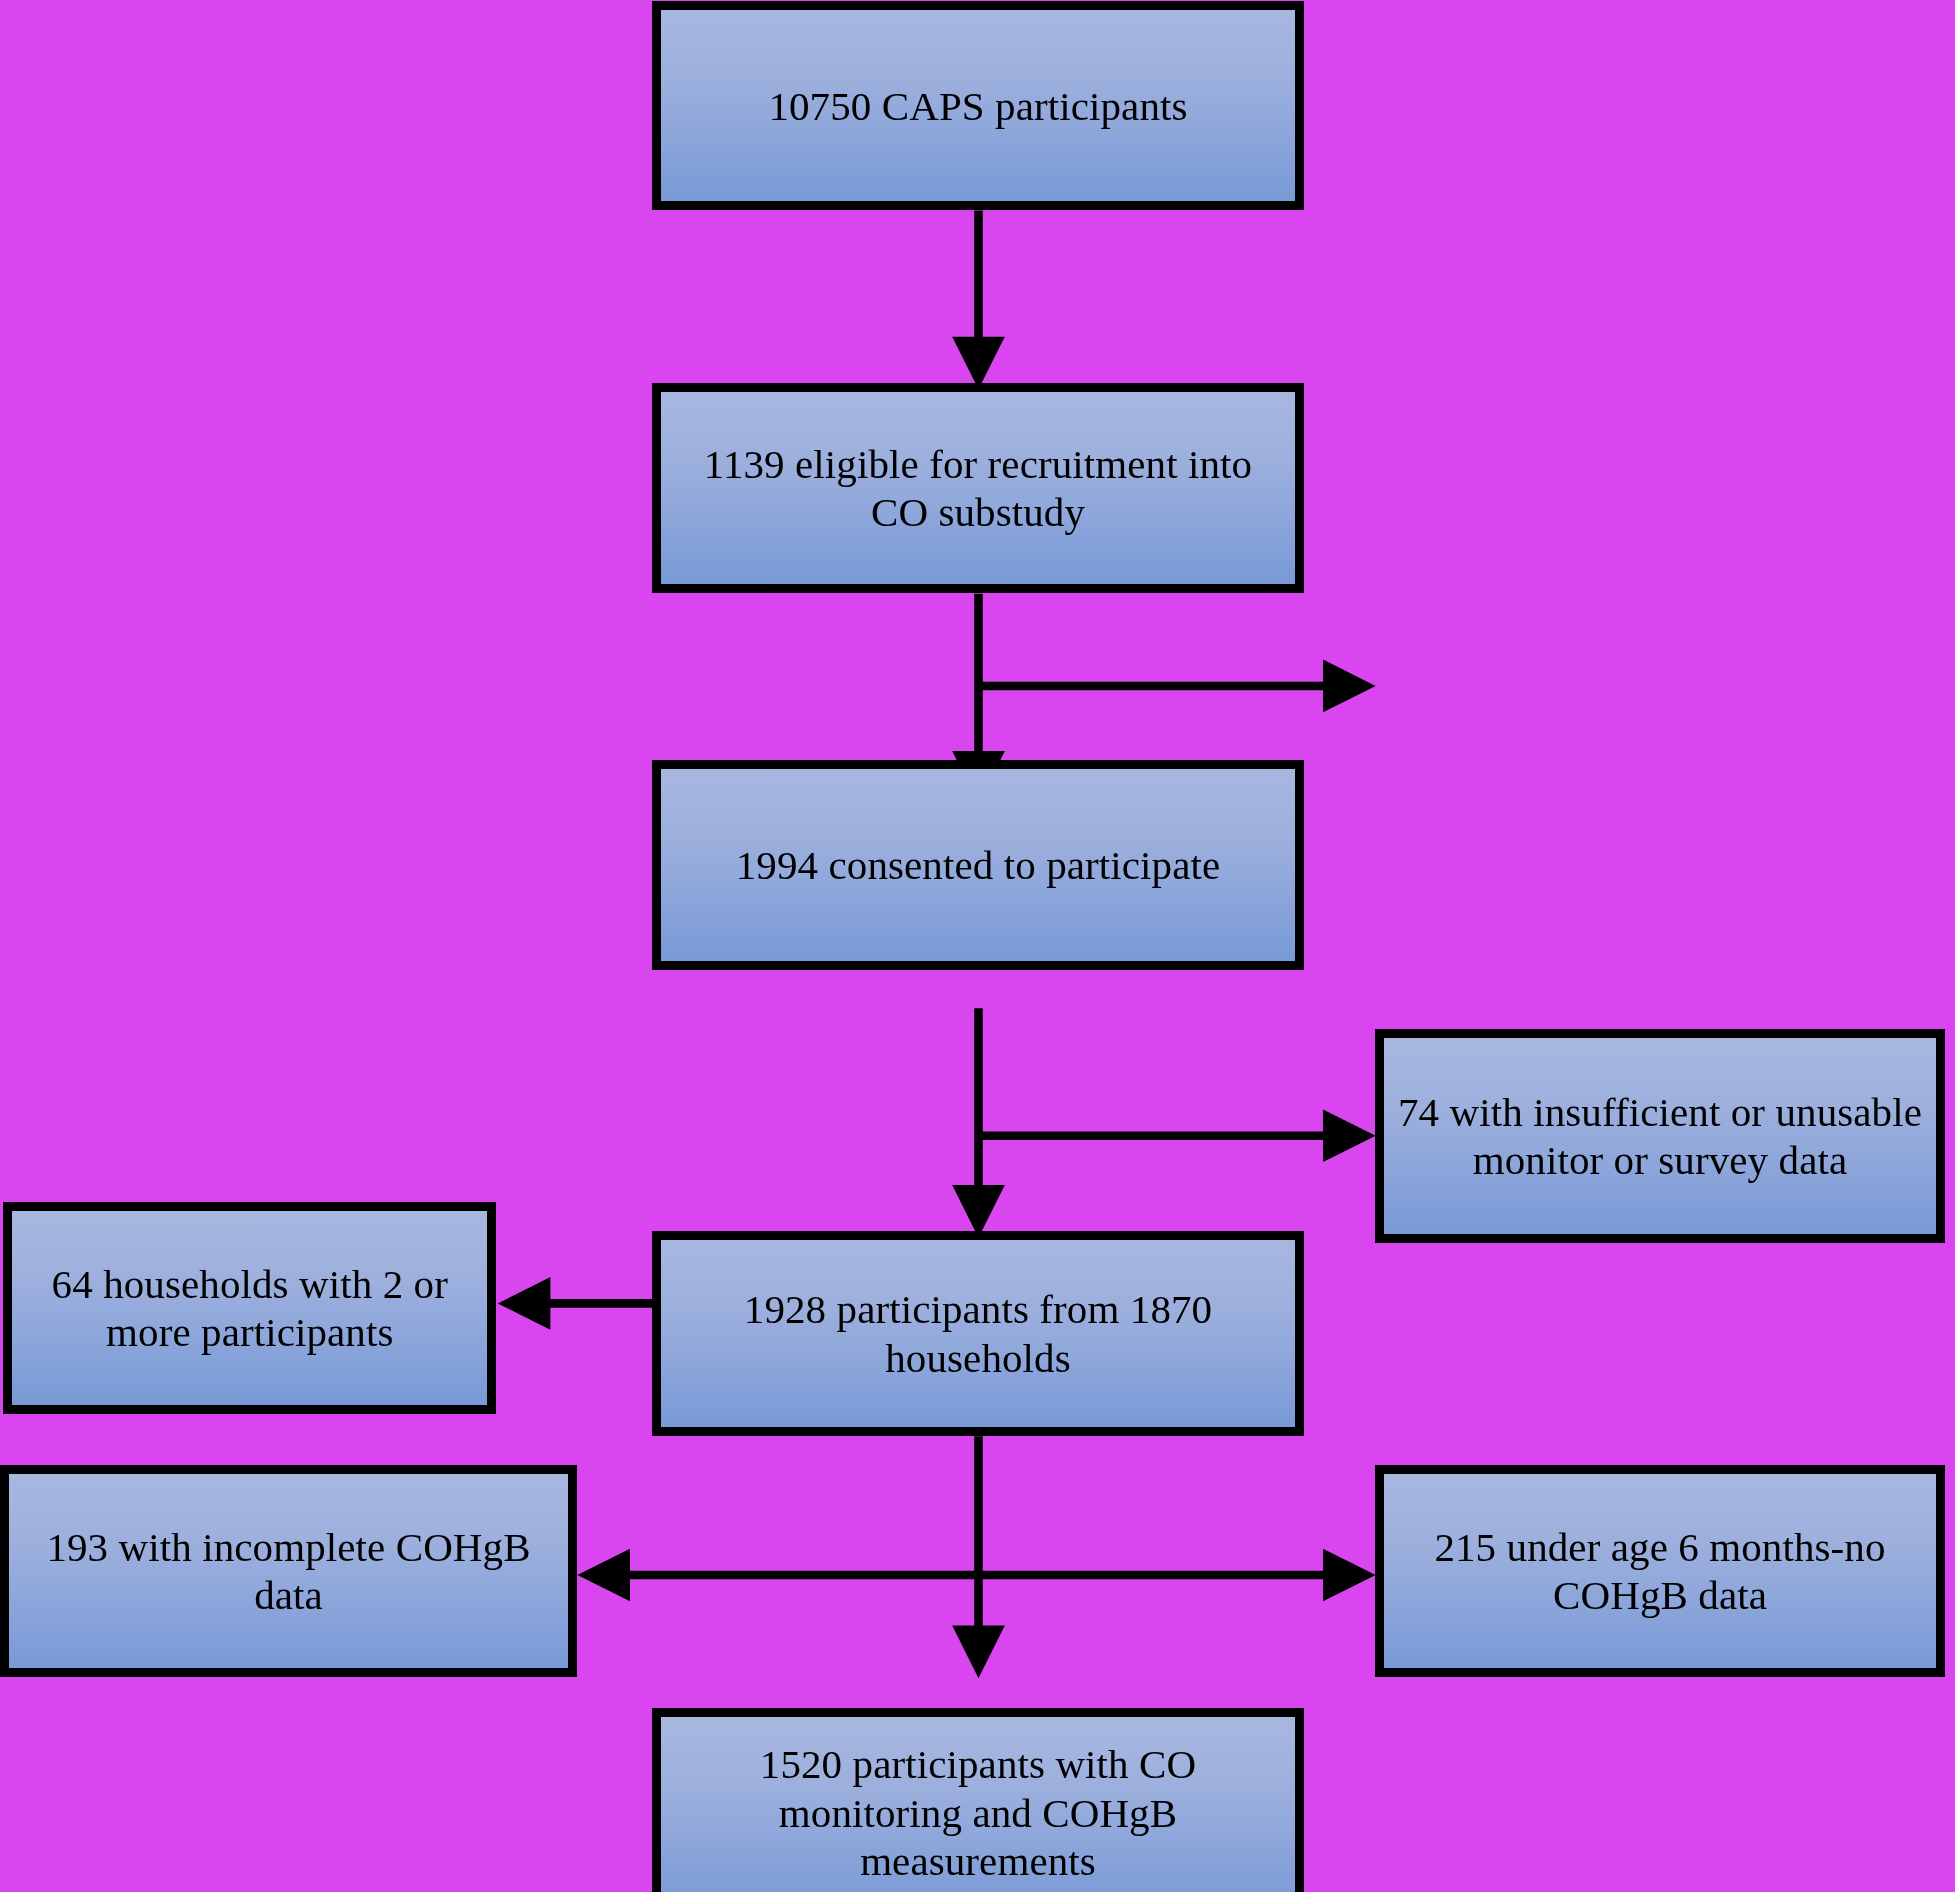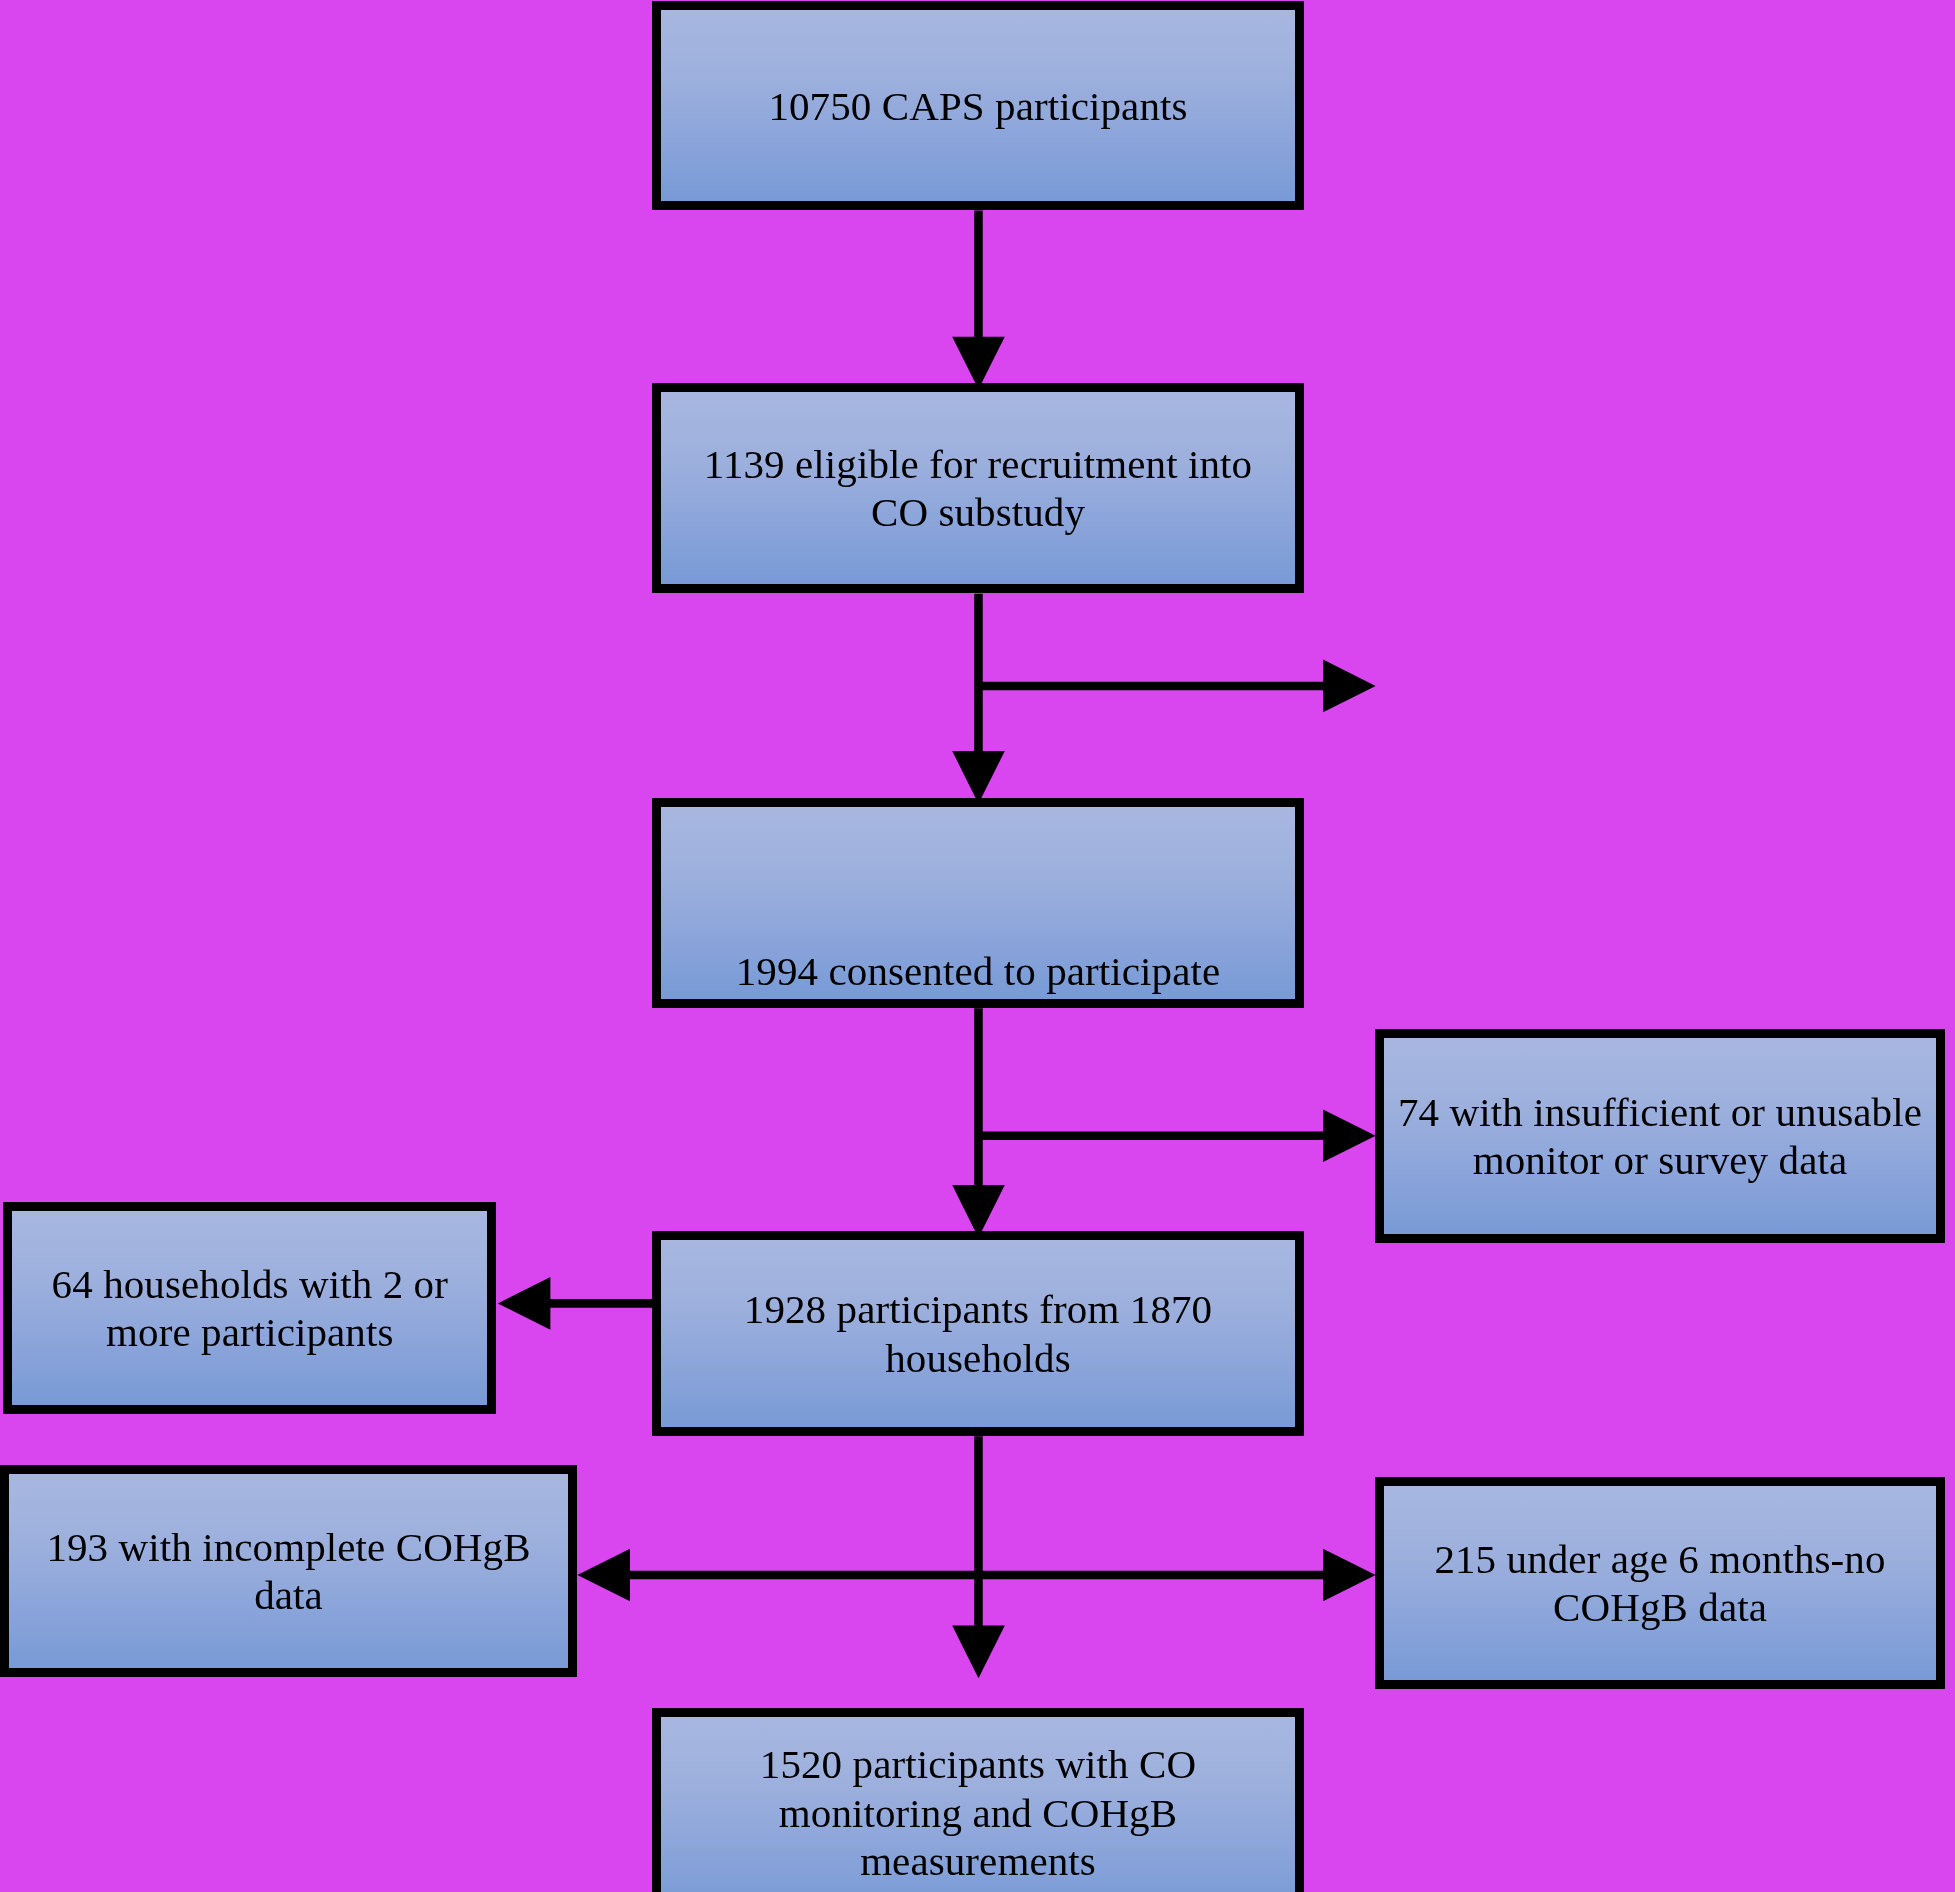--- a/index.html
+++ b/index.html
@@ -33,26 +33,26 @@
   .node .node-text {
     display: block;
     width: 100%;
     font-size: 41px;
     letter-spacing: 0.1px;
   }
   
   #node-caps        { left: 652px;  top: 1.3px;    width: 652px; height: 209px; }
   #node-eligible    { left: 652px;  top: 383px;  width: 652px; height: 210px; }
   #node-noconsent   { left: 1375px; top: 582px;  width: 570px; height: 212px; }
-  #node-consented   { left: 652px;  top: 798px; width: 652px; height: 210px; align-items: flex-end; }
+  #node-consented   { left: 652px;  top: 760px; width: 652px; height: 210px; }
   #node-unusable    { left: 1375px; top: 1029px; width: 570px; height: 214px; }
   #node-households2 { left: 3.3px;    top: 1202px; width: 493px; height: 212px; justify-content: center; }
   #node-participants{ left: 652px;  top: 1231px; width: 652px; height: 205px; }
   #node-incomplete  { left: 0px;    top: 1465px; width: 577px; height: 212px; }
-  #node-underage    { left: 1375px; top: 1465px; width: 570px; height: 212px; margin-top: 12px; }
+  #node-underage    { left: 1375px; top: 1465px; width: 570px; height: 212px; }
   #node-final       { left: 652px;  top: 1708px; width: 652px; height: 210px; }
 
   #arrow-layer {
     position: absolute;
     left: 0;
     top: 0;
     width: 1955px;
     height: 1892px;
     pointer-events: none;
   }

